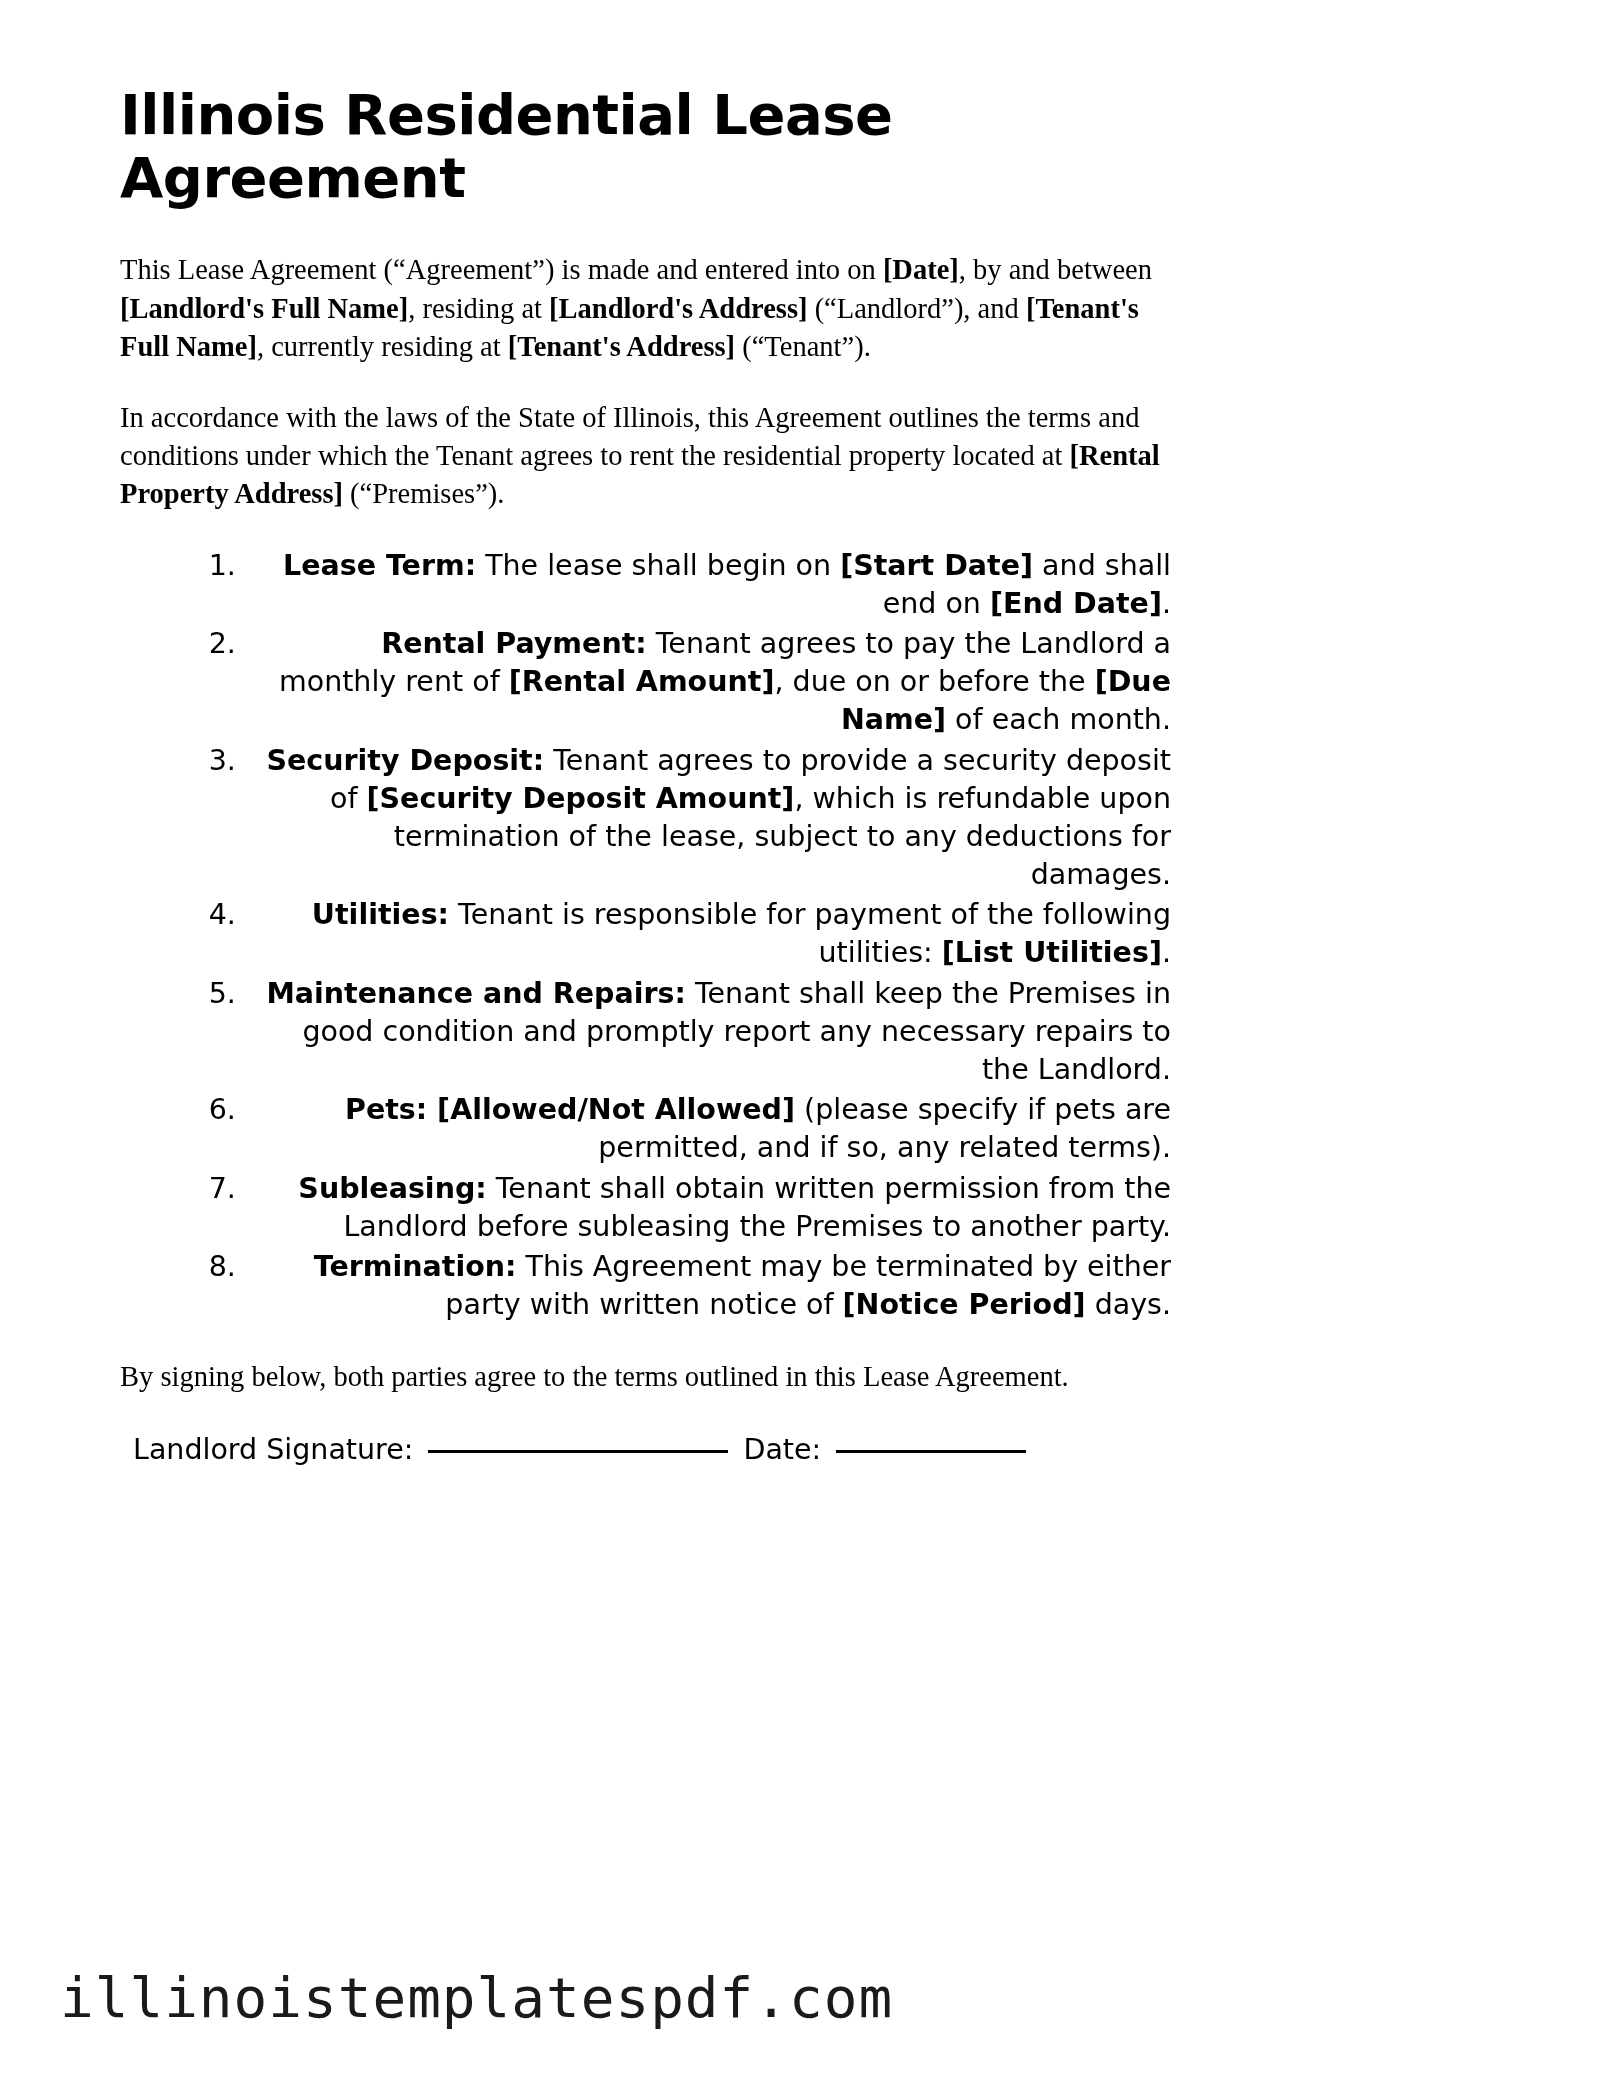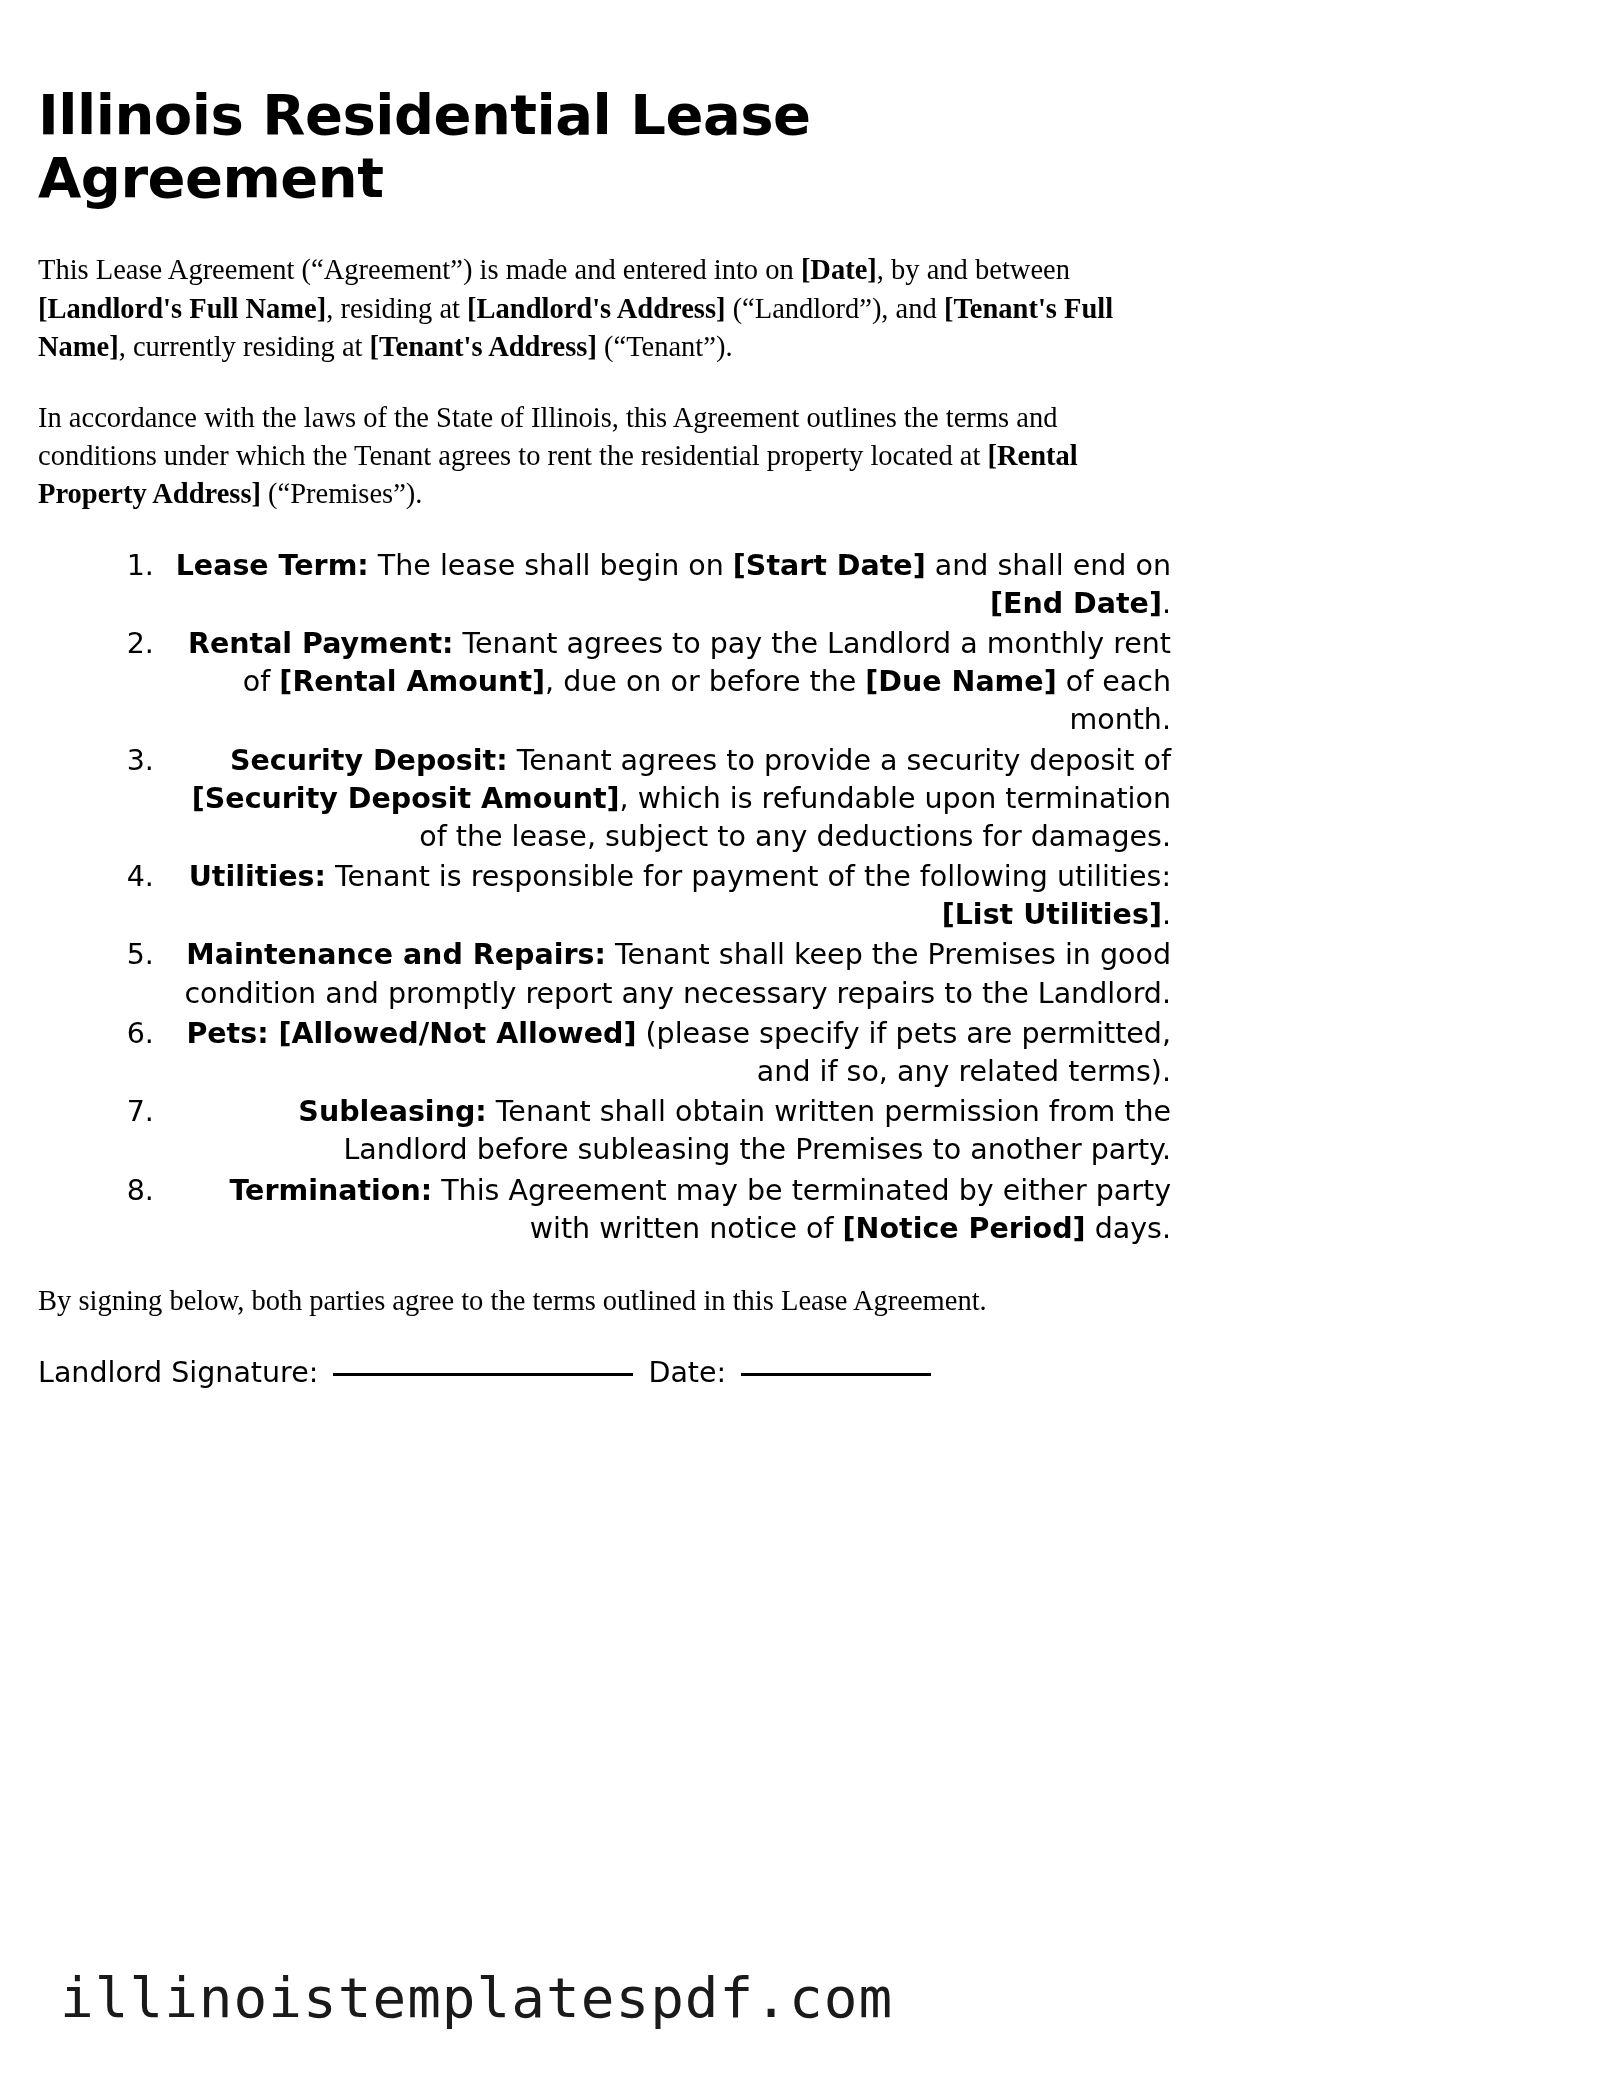--- a/index.html
+++ b/index.html
@@ -13,21 +13,21 @@
     font-family: "DejaVu Sans", sans-serif;
     color: #000000;
     -webkit-font-smoothing: antialiased;
   }
   .page {
     position: relative;
     width: 1279px;
     height: 2086px;
     background: #ffffff;
     box-sizing: border-box;
-    padding: 84px 108px 0 38px;
+    padding: 84px 108px 0 120px;
   }
   .doc-title {
     font-size: 56px;
     font-weight: bold;
     line-height: 1.12;
     letter-spacing: -0.5px;
     margin: 0 0 42px 0;
   }
   p.para {
     font-size: 28.5px;
@@ -45,21 +45,21 @@
   }
   ol.terms > li {
     margin: 0 0 2px 0;
     padding-left: 10px;
     text-align: right;
   }
   b, strong { font-weight: bold; }
   .sig-block {
     font-size: 28.5px;
     line-height: 1.34;
-    margin: 0;
+    margin: 13px;
   }
   .sig-row {
     margin: 0 0 30px 0;
     white-space: nowrap;
   }
   .sig-row:first-child { margin-top: 34px; }
   .rule {
     display: inline-block;
     border-bottom: 3px solid #000;
     vertical-align: 6px;

